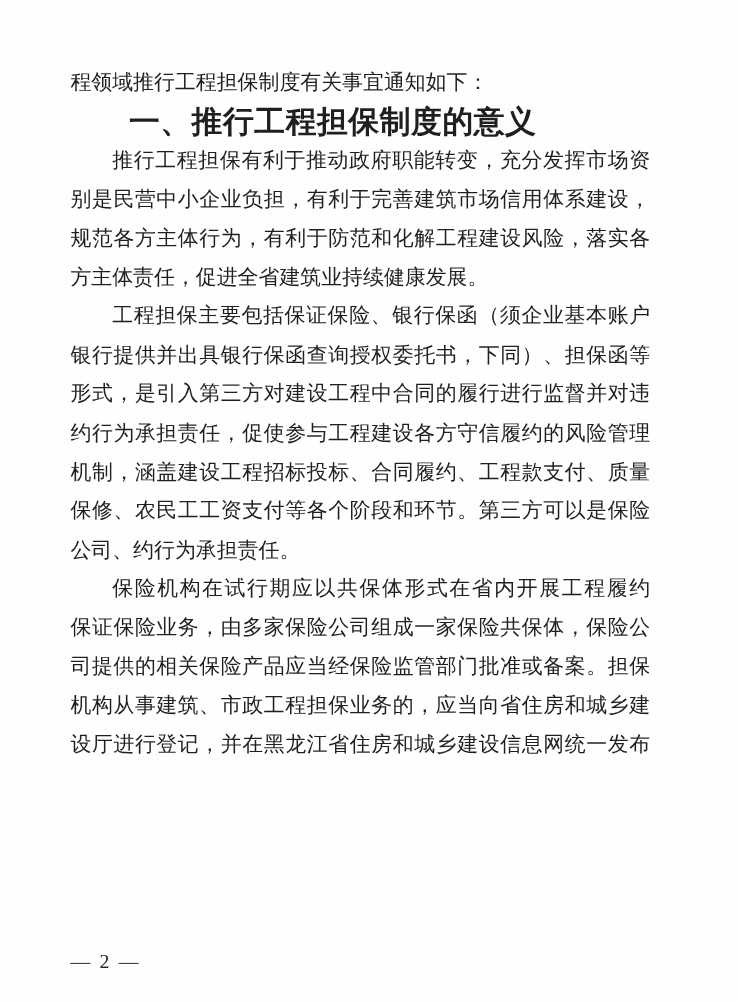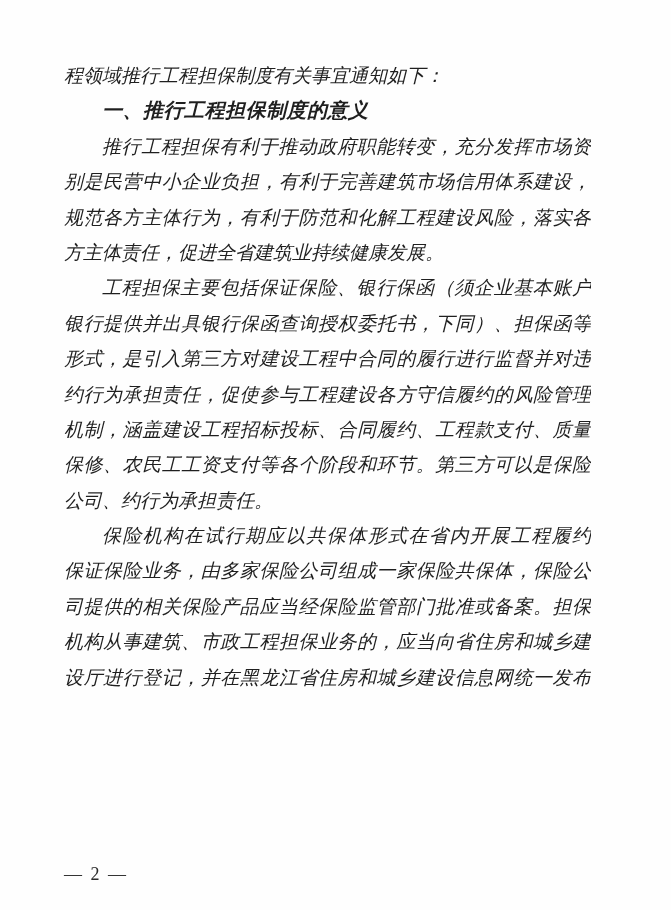--- a/index.html
+++ b/index.html
@@ -25,32 +25,31 @@
   .ln {
     font-family: "Liberation Serif", "DejaVu Serif", serif;
     font-size: 19px;
     color: var(--ink);
     height: 35.4px;
     line-height: 35.4px;
     text-align: justify;
     text-align-last: justify;
     text-justify: inter-character;
     overflow: hidden;
-    font-style: italic;
   }
   .ln.end {
     text-align: left;
     text-align-last: left;
   }
   .ln.h {
     text-align: left;
     text-align-last: left;
     text-indent: 1.9em;
     font-weight: 700;
-    font-size: 20px;
+    font-size: 28px;
     font-family: "Liberation Sans", "DejaVu Sans", sans-serif;
     letter-spacing: 0.5px;
   }
   .ln.ind { text-indent: 2em; }
   .footer {
     position: absolute;
     left: 64px; top: 864px;
     font-family: "Liberation Serif", "DejaVu Serif", serif;
     font-size: 18px;
     color: #2a2a2a;

